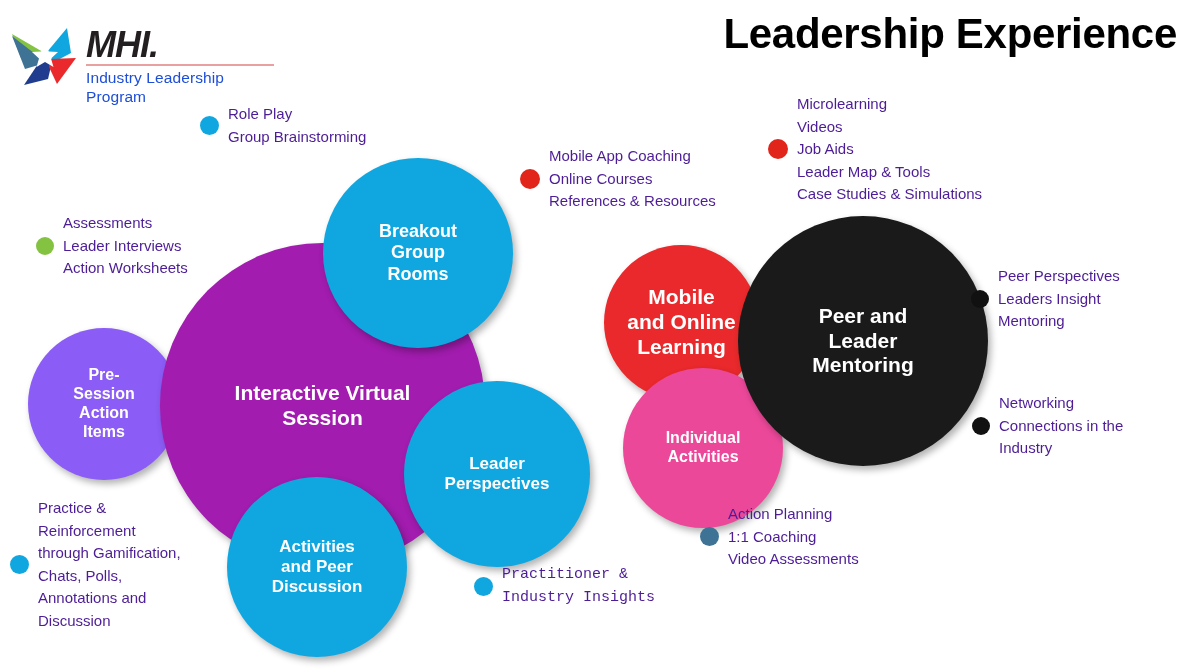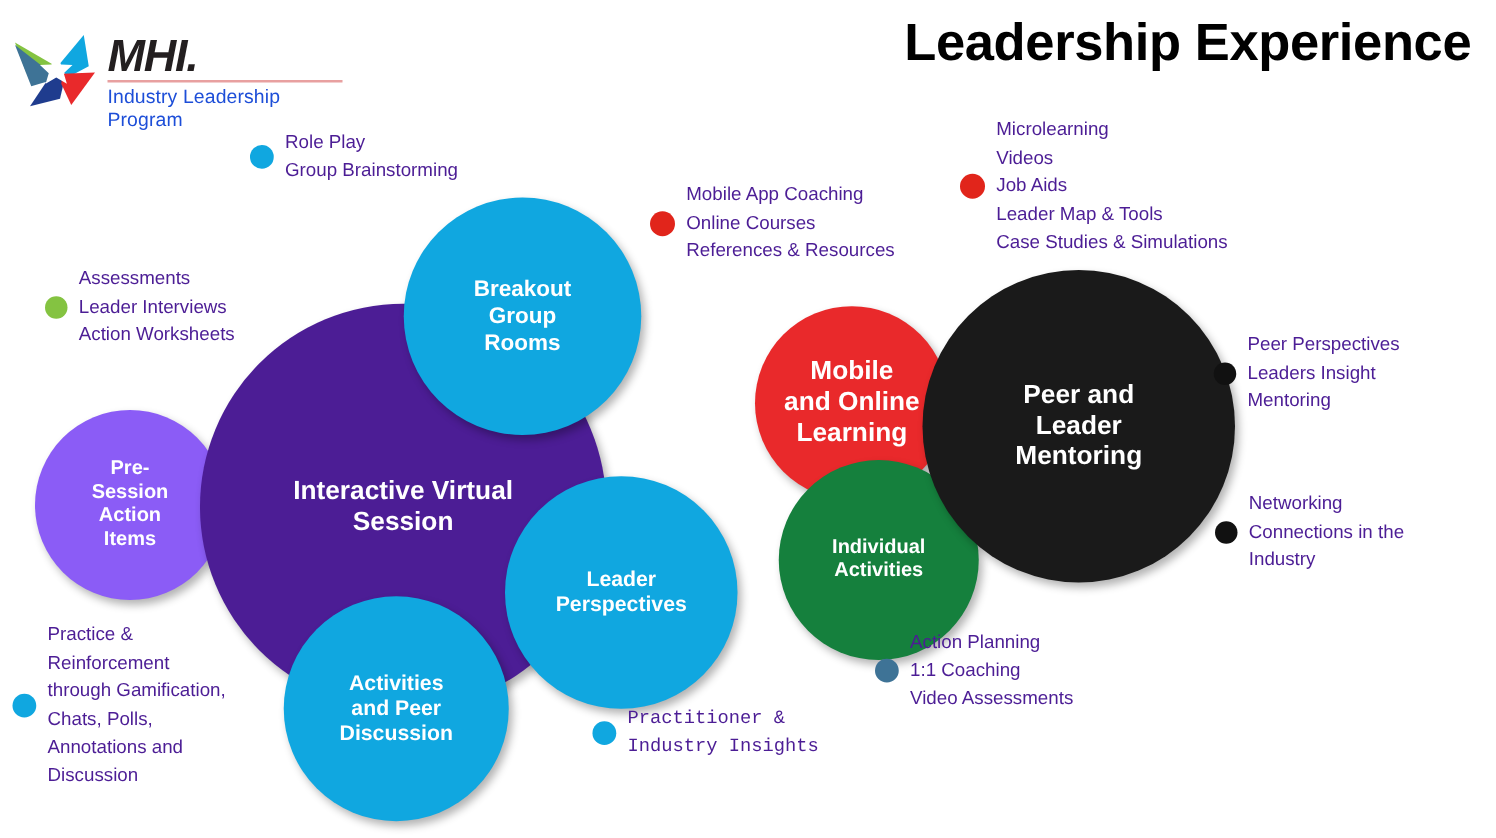--- a/index.html
+++ b/index.html
@@ -21,25 +21,25 @@
 
   .title{position:absolute;right:20px;top:10px;font-size:42px;font-weight:bold;
          color:#000;letter-spacing:-0.3px;white-space:nowrap;}
 
   
   .bubble{position:absolute;border-radius:50%;display:flex;align-items:center;
           justify-content:center;text-align:center;color:#fff;font-weight:bold;
           box-shadow:3px 4px 7px rgba(0,0,0,.30);}
   .bubble span{display:block;line-height:1.18;padding:0 6px;}
 
-  .b-navy{background:#4c1d95;}
+  .b-navy{background:#a21caf;}
   .b-lblue{background:#10a7e0;}
   .b-green{background:#8b5cf6;}
   .b-red{background:#e9292b;}
-  .b-steel{background:#15803d;}
+  .b-steel{background:#ec4899;}
   .b-black{background:#1a1a1a;}
 
   
   .callout{position:absolute;display:flex;align-items:center;}
   .callout .dot{flex:0 0 auto;border-radius:50%;margin-right:9px;}
   .callout .lines{font-size:15px;line-height:22.5px;color:#4c1d95;white-space:pre-line;}
   .d-lblue{background:#10a7e0;}
   .d-green{background:#84c341;}
   .d-red{background:#e1251b;}
   .d-steel{background:#3e7396;}

